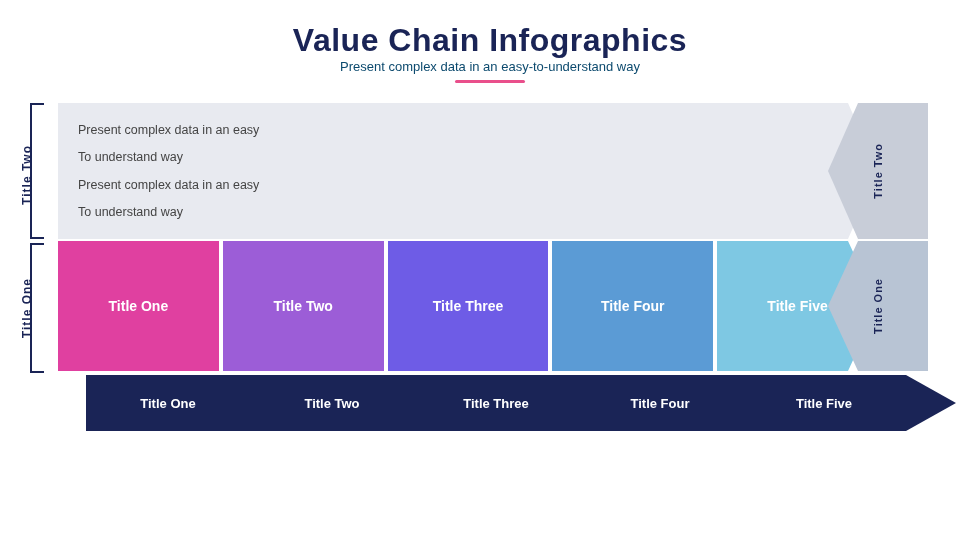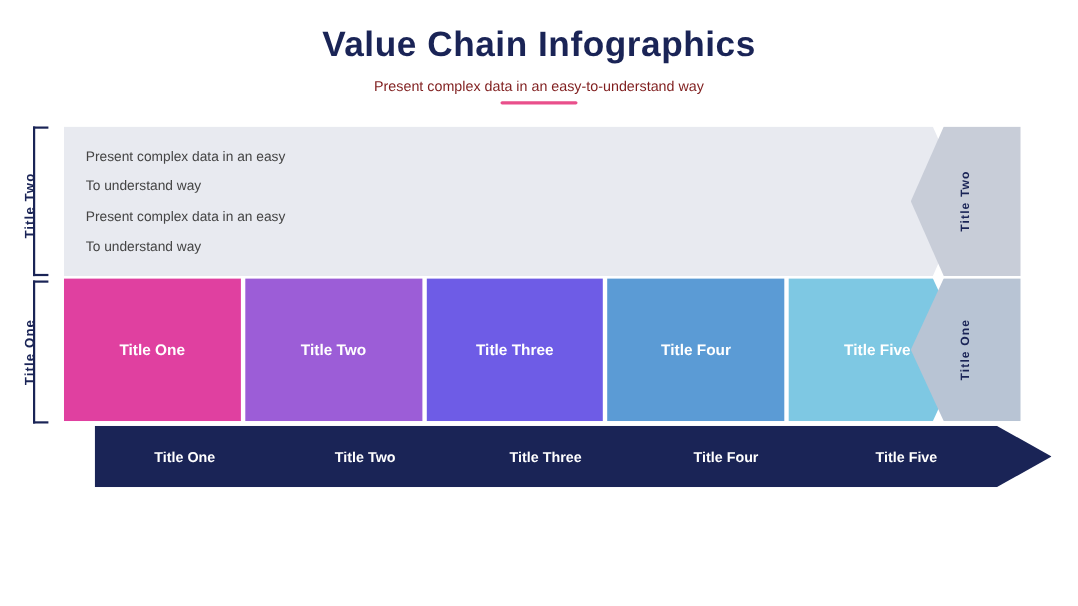--- a/index.html
+++ b/index.html
@@ -29,22 +29,22 @@
       margin-bottom: 6px;
     }
     .header h1 {
       font-size: 32px;
       font-weight: 900;
       color: #1a2456;
       letter-spacing: 0.5px;
     }
     .header p {
       font-size: 13px;
-      color: #7f1d1d;
-      margin-top: 12px;
+      color: #0c4a6e;
+      margin-top: 0;
     }
     .header-line {
       width: 70px;
       height: 3px;
       background: #e94f8b;
       margin: 6px auto 0;
       border-radius: 2px;
     }
 
     

